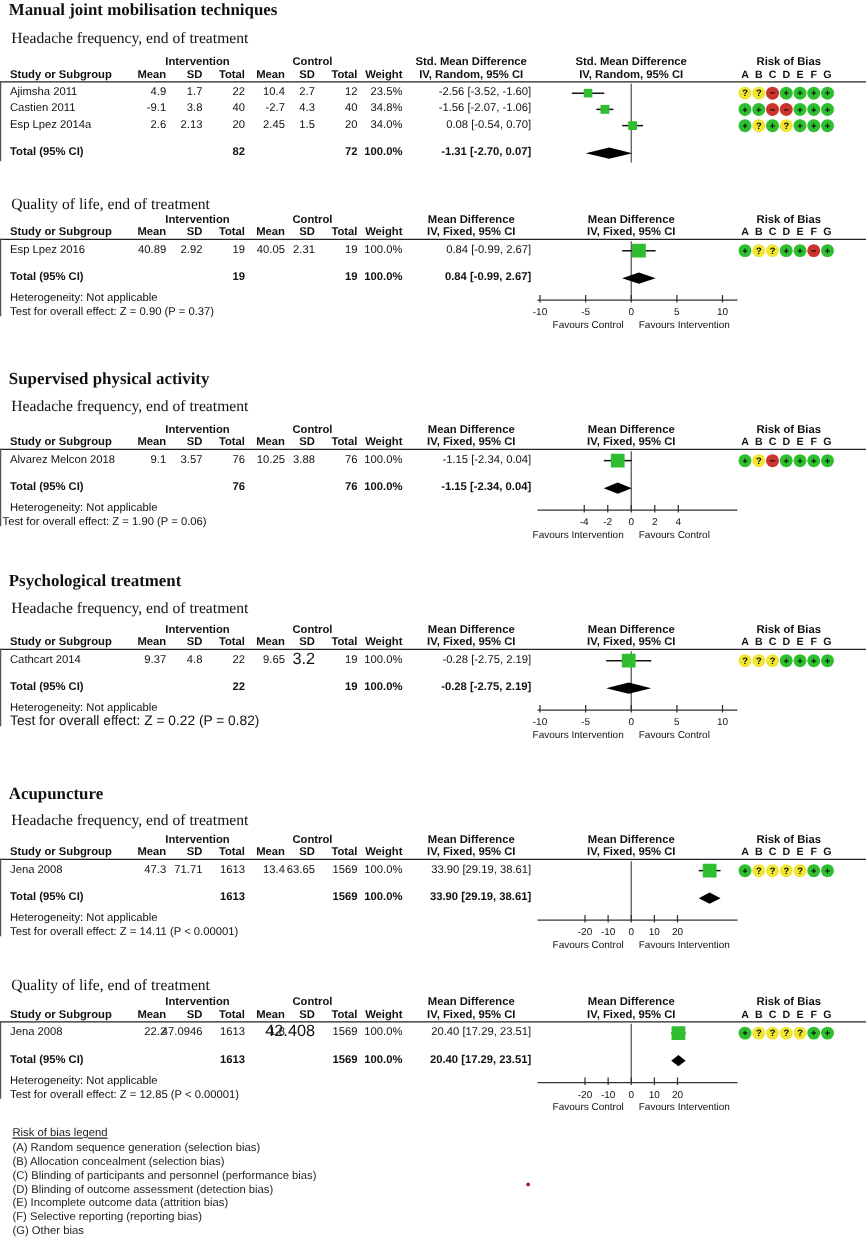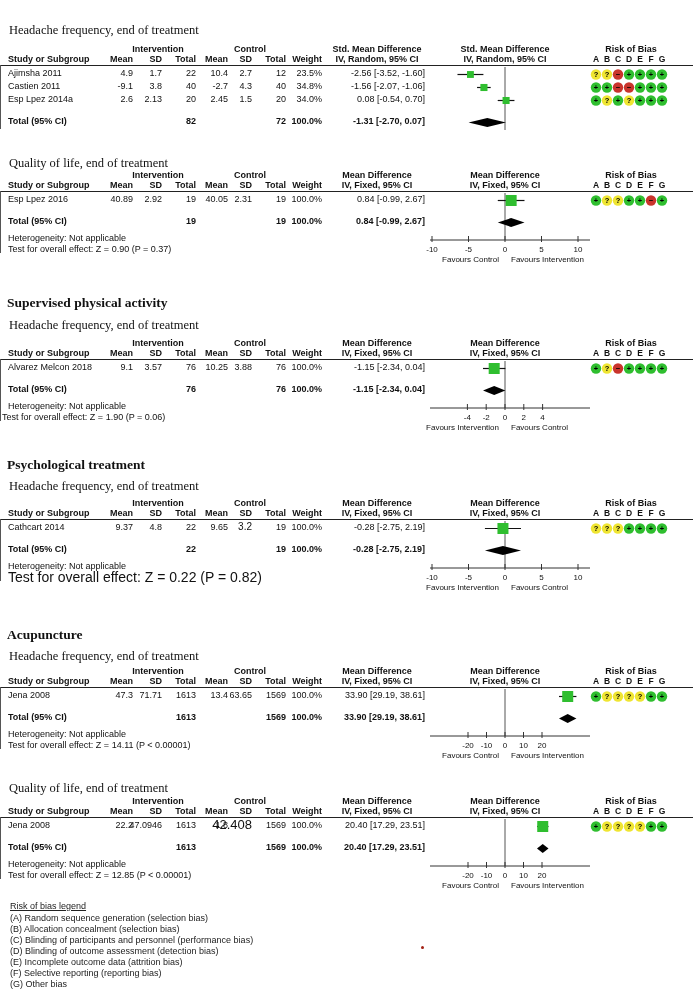--- a/index.html
+++ b/index.html
@@ -18,20 +18,21 @@
   .legend{position:absolute;left:10px;top:901px;font-size:9px;line-height:11px;color:#222;}
   .legend .lt{text-decoration:underline;margin-bottom:1px;}
   .stray-dot{position:absolute;left:421px;top:946px;width:3px;height:3px;
              border-radius:50%;background:#a22114;}
 </style>
 </head>
 <body>
 
 <div id="root">
 
+  <h2 class="cat" style="top:0px">Manual joint mobilisation techniques</h2>
   <h3 class="out" style="top:23px">Headache frequency, end of treatment</h3>
   <div class="twrap" style="top: 44px; height: 92px;">
       <span class="abs b" style="top: 0px; font-size: 9px; left: 158px; transform: translateX(-50%);">Intervention</span>
       <span class="abs b" style="top: 0px; font-size: 9px; left: 250px; transform: translateX(-50%);">Control</span>
       <span class="abs b" style="top: 0px; font-size: 9px; left: 377px; transform: translateX(-50%);">Std. Mean Difference</span>
       <span class="abs b" style="top: 0px; font-size: 9px; left: 505px; transform: translateX(-50%);">Std. Mean Difference</span>
       <span class="abs b" style="top: 0px; font-size: 9px; left: 631px; transform: translateX(-50%);">Risk of Bias</span>
       <span class="abs b" style="top: 10px; font-size: 9px; left: 8px;">Study or Subgroup</span>
       <span class="abs b" style="top: 10px; font-size: 9px; right: 560px;">Mean</span>
       <span class="abs b" style="top: 10px; font-size: 9px; right: 531px;">SD</span>
@@ -317,31 +318,31 @@
       <span class="abs b" style="top: 10px; font-size: 8.5px; left: 640px; transform: translateX(-50%);">E</span>
       <span class="abs b" style="top: 10px; font-size: 8.5px; left: 651px; transform: translateX(-50%);">F</span>
       <span class="abs b" style="top: 10px; font-size: 8.5px; left: 662px; transform: translateX(-50%);">G</span>
       <div class="rule" style="top: 21px;"></div>
       <div class="lborder" style="top: 21px; height: 62px;"></div>
       <span class="abs" style="top: 24px; font-size: 9px; left: 8px;">Cathcart 2014</span>
       <span class="abs" style="top: 24px; font-size: 9px; right: 560px;">9.37</span>
       <span class="abs" style="top: 24px; font-size: 9px; right: 531px;">4.8</span>
       <span class="abs" style="top: 24px; font-size: 9px; right: 497px;">22</span>
       <span class="abs" style="top: 24px; font-size: 9px; right: 465px;">9.65</span>
-      <span class="abs" style="top: 24px; font-size: 10px; right: 441px;">3.2</span>
+      <span class="abs" style="top: 24px; font-size: 13px; right: 441px;">3.2</span>
       <span class="abs" style="top: 24px; font-size: 9px; right: 407px;">19</span>
       <span class="abs" style="top: 24px; font-size: 9px; right: 371px;">100.0%</span>
       <span class="abs" style="top: 24px; font-size: 9px; right: 268px;">-0.28 [-2.75, 2.19]</span>
       <span class="abs b" style="top: 46px; font-size: 9px; left: 8px;">Total (95% CI)</span>
       <span class="abs b" style="top: 46px; font-size: 9px; right: 497px;">22</span>
       <span class="abs b" style="top: 46px; font-size: 9px; right: 407px;">19</span>
       <span class="abs b" style="top: 46px; font-size: 9px; right: 371px;">100.0%</span>
       <span class="abs b" style="top: 46px; font-size: 9px; right: 268px;">-0.28 [-2.75, 2.19]</span>
       <span class="abs" style="top: 63px; font-size: 9px; left: 8px;">Heterogeneity: Not applicable</span>
-      <span class="abs" style="top: 74px; font-size: 14px; left: 8px;">Test for overall effect: Z = 0.22 (P = 0.82)</span>
+      <span class="abs" style="top: 74px; font-size: 11px; left: 8px;">Test for overall effect: Z = 0.22 (P = 0.82)</span>
       <svg width="693" height="98" class="plot">
         <line x1="505" y1="23" x2="505" y2="70" stroke="#555" stroke-width="1"></line>
         <line x1="484.925" y1="30.5" x2="520.987" y2="30.5" stroke="#111" stroke-width="1.2"></line>
         <rect x="497.456" y="25" width="11" height="11" fill="#2fbe2f"></rect>
         <circle cx="596" cy="30.5" r="5.2" fill="#efe532"></circle>
         <text x="596" y="33.1" text-anchor="middle" font-size="7.5" font-weight="bold" fill="#000">?</text>
         <circle cx="607" cy="30.5" r="5.2" fill="#efe532"></circle>
         <text x="607" y="33.1" text-anchor="middle" font-size="7.5" font-weight="bold" fill="#000">?</text>
         <circle cx="618" cy="30.5" r="5.2" fill="#efe532"></circle>
         <text x="618" y="33.1" text-anchor="middle" font-size="7.5" font-weight="bold" fill="#000">?</text>

